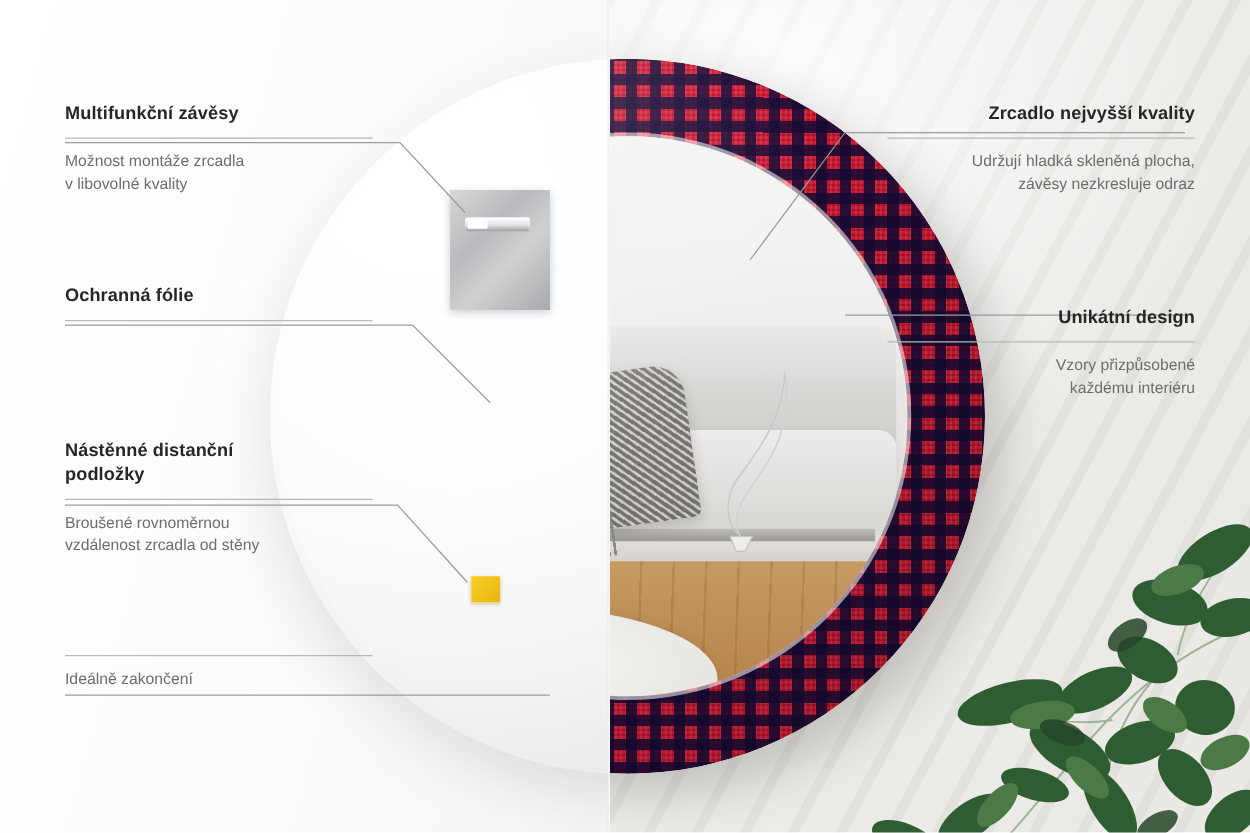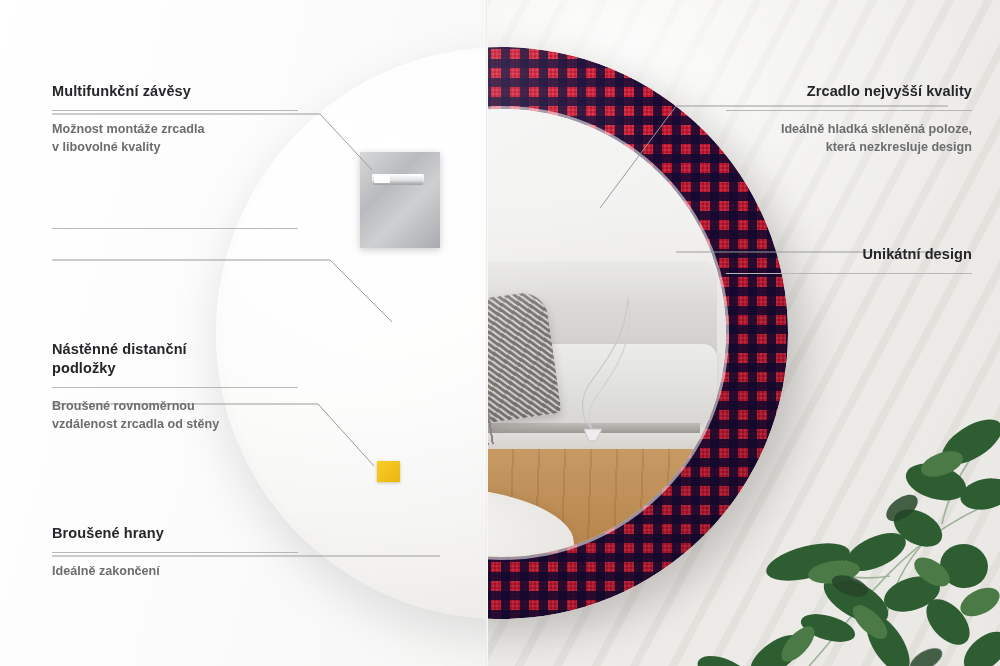--- a/index.html
+++ b/index.html
@@ -189,24 +189,24 @@
   .plant{position:absolute;right:-10px;bottom:-10px;width:330px;height:300px;}
 
   
   .callout{position:absolute;}
   .callout h3{
     margin:0 0 9px 0;font-size:14.5px;font-weight:bold;color:#26262a;letter-spacing:.1px;
     line-height:1.3;
   }
   .callout .rule{height:1px;background:#b9b8b6;width:100%;}
   .callout p{
-    margin:10px 0 0 0;font-size:12.6px;line-height:1.42;color:#6d6d6f;font-weight:700;
+    margin:10px 0 0 0;font-size:12.6px;line-height:1.42;color:#6d6d6f;font-weight:400;
   }
   .c-left{left:52px;width:246px;text-align:left;}
-  .c-right{right:28px;width:246px;text-align:right;}
+  .c-right{right:44px;width:246px;text-align:right;}
 
   
   .leaders{position:absolute;left:0;top:0;width:1000px;height:666px;pointer-events:none;}
 </style>
 </head>
 <body>
 
 <div class="stage">
 
   <div class="left-pane"></div>
@@ -313,50 +313,54 @@
   <div class="callout c-left" style="top:82px;">
     <h3>Multifunkční závěsy</h3>
     <div class="rule"></div>
     <p>
       <span>Možnost montáže zrcadla</span><br>
       <span>v libovolné kvality</span>
     </p>
   </div>
 
   <div class="callout c-left" style="top:228px;">
-    <div class="rule"></div>
-  </div>
-
-  <div class="callout c-left" style="top:340px;">
+    <h3>Ochranná fólie</h3>
+    <div class="rule"></div>
+  </div>
+
+  <div class="callout c-left" style="top:352px;">
     <h3>
       <span>Nástěnné distanční</span><br>
       <span>podložky</span>
     </h3>
     <div class="rule"></div>
     <p>
       <span>Broušené rovnoměrnou</span><br>
       <span>vzdálenost zrcadla od stěny</span>
     </p>
   </div>
 
   <div class="callout c-left" style="top:524px;">
-    <h3>Broušené hrany</h3>
     <div class="rule"></div>
     <p>
       <span>Ideálně zakončení</span>
     </p>
   </div>
 
   <div class="callout c-right" style="top:82px;">
     <h3>Zrcadlo nejvyšší kvality</h3>
     <div class="rule"></div>
     <p>
-      <span>Ideálně hladká skleněná poloze,</span><br>
-      <span>která nezkresluje design</span>
+      <span>Udržují hladká skleněná plocha,</span><br>
+      <span>závěsy nezkresluje odraz</span>
     </p>
   </div>
 
   <div class="callout c-right" style="top:228px;margin-top:17px;">
     <h3>Unikátní design</h3>
     <div class="rule"></div>
+    <p>
+      <span>Vzory přizpůsobené</span><br>
+      <span>každému interiéru</span>
+    </p>
   </div>
 
 </div>
 
 </body></html>

